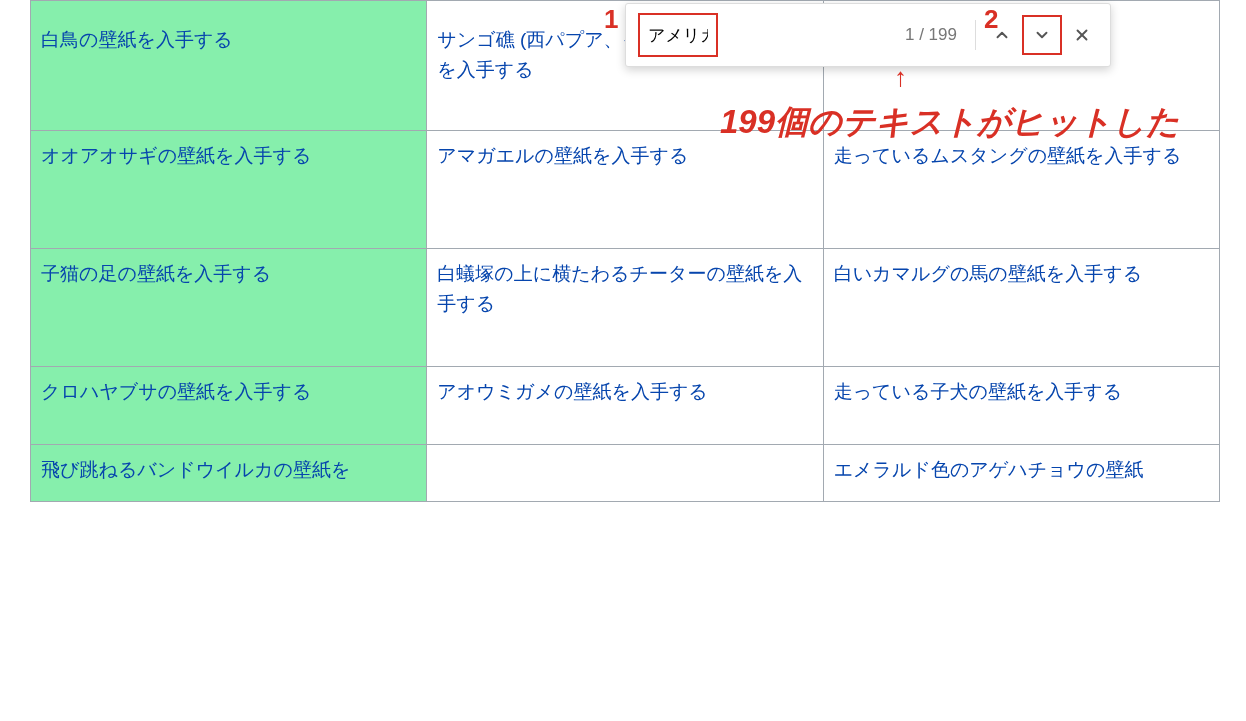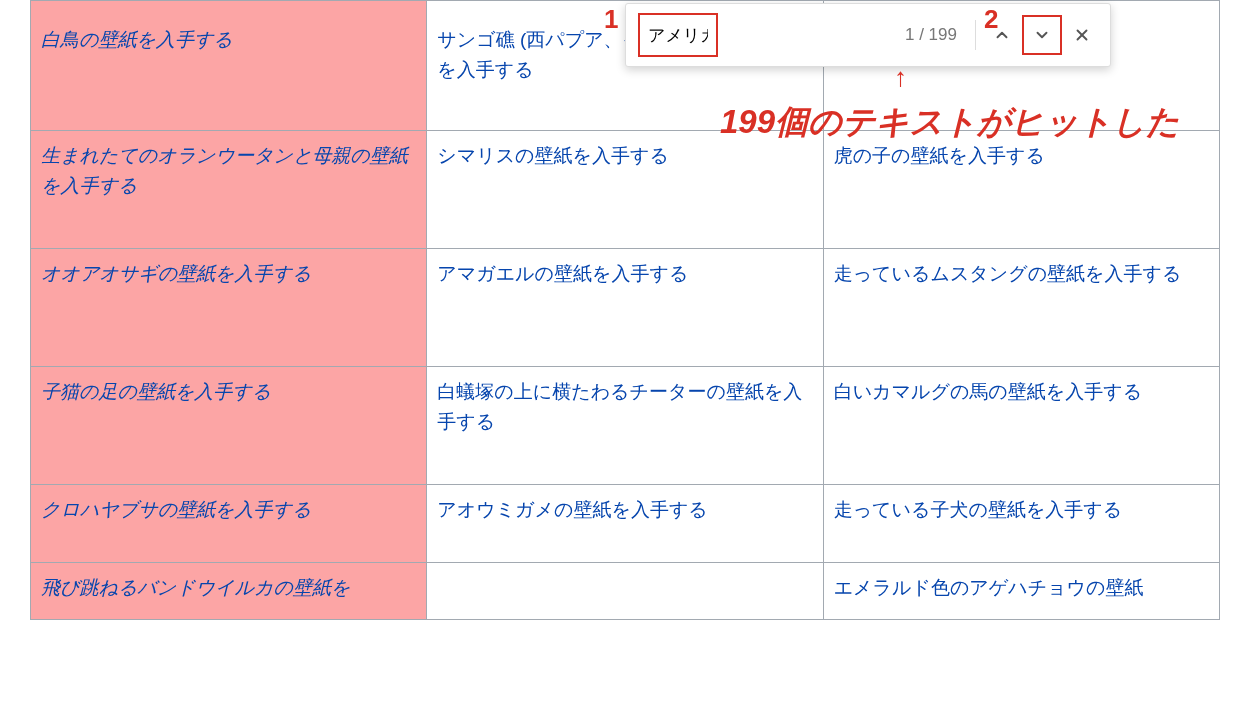--- a/index.html
+++ b/index.html
@@ -23,21 +23,21 @@
   }
   table.wallpapers td {
     border: 1px solid #a2a9b1;
     padding: 10px 10px;
     vertical-align: top;
     height: 118px;
   }
   table.wallpapers col.c1 { width: 392px; }
   table.wallpapers col.c2 { width: 392px; }
   table.wallpapers col.c3 { width: 392px; }
-  td.left-col { background: #fca5a5; font-style: italic; }
+  td.left-col { background: #86efac; }
   a.link {
     color: #0645ad;
     text-decoration: none;
     cursor: pointer;
     line-height: 1.6;
   }
   .highlight {
     background: #ff9632;
     color: #000;
   }
@@ -130,25 +130,20 @@
       <col class="c2">
       <col class="c3">
     </colgroup>
   <tbody>
     <tr class="top-row">
       <td class="left-col"><a class="link">白鳥の壁紙を入手する</a></td>
       <td><a class="link">サンゴ礁 (西パプア、インドネシア) の壁紙を入手する</a></td>
       <td><a class="link">棒を持つ人の壁紙を入手する</a></td>
     </tr>
     <tr>
-      <td class="left-col"><a class="link">生まれたてのオランウータンと母親の壁紙を入手する</a></td>
-      <td><a class="link">シマリスの壁紙を入手する</a></td>
-      <td><a class="link">虎の子の壁紙を入手する</a></td>
-    </tr>
-    <tr>
       <td class="left-col"><a class="link">オオアオサギの壁紙を入手する</a></td>
       <td><a class="link">アマガエルの壁紙を入手する</a></td>
       <td><a class="link">走っているムスタングの壁紙を入手する</a></td>
     </tr>
     <tr>
       <td class="left-col"><a class="link">子猫の足の壁紙を入手する</a></td>
       <td><a class="link">白蟻塚の上に横たわるチーターの壁紙を入手する</a></td>
       <td><a class="link">白いカマルグの馬の壁紙を入手する</a></td>
     </tr>
     <tr style="height:78px;padding-left:12px;">

